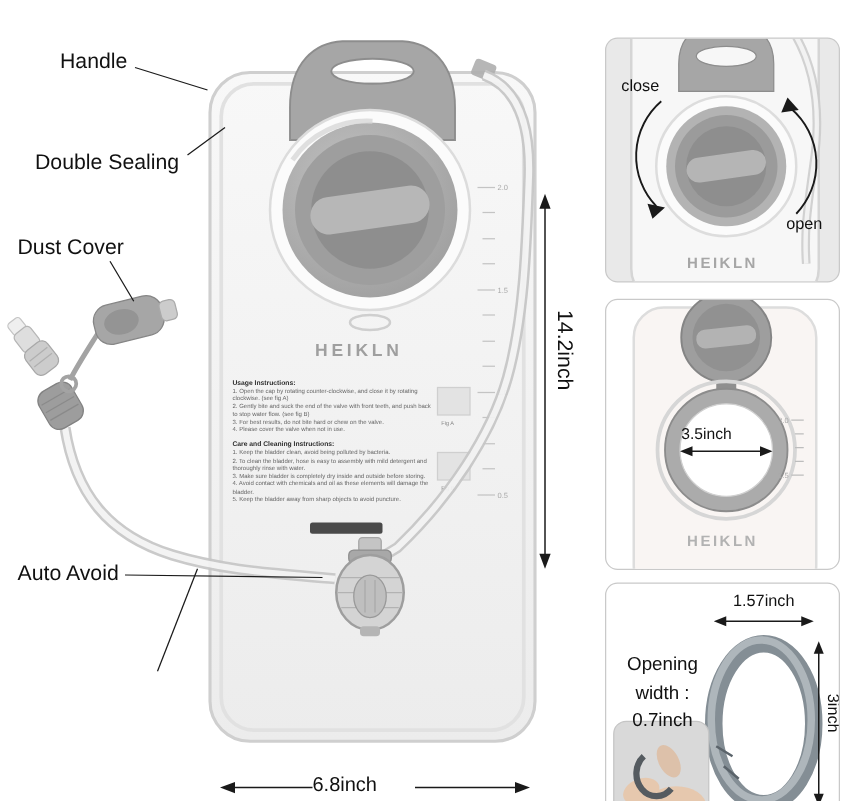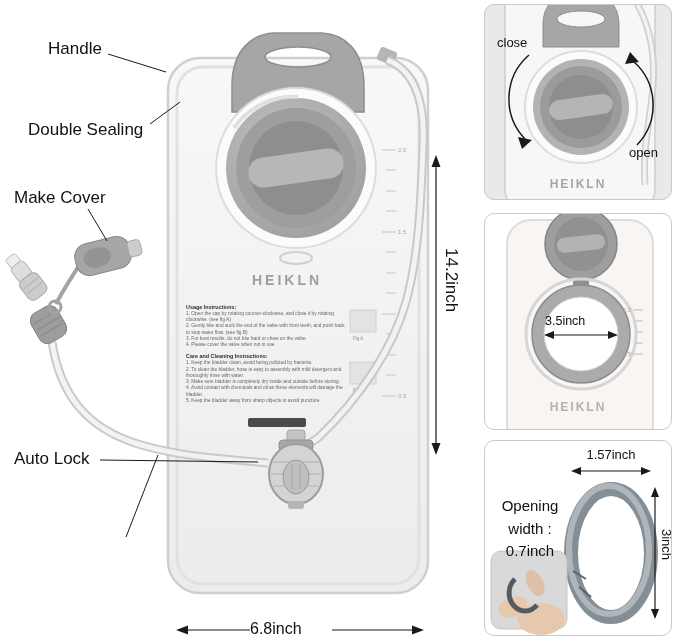--- a/index.html
+++ b/index.html
@@ -5,21 +5,21 @@
   html,body{margin:0;padding:0;background:#fff;}
   .stage{position:relative;width:679px;height:641px;background:#ffffff;
          font-family:"Liberation Sans",sans-serif;overflow:hidden;}
   .stage *{box-sizing:border-box;}
   svg{display:block;}
   svg text{font-family:"Liberation Sans",sans-serif;}
   .art{position:absolute;left:0;top:0;}
   .callout{position:absolute;font-size:17px;color:#111;white-space:nowrap;}
   .vtext{writing-mode:vertical-rl;}
   .brand{position:absolute;color:#9f9f9f;font-weight:bold;letter-spacing:3px;font-size:14px;}
-  .panel{position:absolute;width:188px;border:1px solid #c9c9c9;border-radius:10px;overflow:hidden;background:#fff;}
+  .panel{position:absolute;width:188px;border:1px solid #c9c9c9;border-radius:10px;overflow:hidden;background:#fff;margin-top:26px;}
   .p-label{position:absolute;font-size:13px;color:#111;white-space:nowrap;}
   .p-brand{position:absolute;left:0;right:0;text-align:center;font-weight:bold;
            letter-spacing:2px;font-size:12px;color:#a6a6a6;}
   .instr{position:absolute;left:186px;top:304px;width:160px;color:#666;}
   .instr-title{font-size:5.4px;font-weight:bold;color:#2c2c2c;margin-bottom:1px;}
   .instr-item{font-size:4.8px;line-height:1.3;}
   .scale-num{font-size:6px;fill:#a9a9a9;}
   .fig-cap{font-size:4.5px;fill:#8a8a8a;}
   .dim-center{position:absolute;font-size:16px;color:#111;text-align:left;}
   .logo-bar{position:absolute;left:248px;top:418px;width:58px;height:9px;background:#4a4a4a;border-radius:2px;}
@@ -155,22 +155,22 @@
     <g stroke="#1a1a1a" fill="#1a1a1a">
       <line x1="188" y1="630" x2="250" y2="630" stroke-width="1.2"></line>
       <line x1="332" y1="630" x2="412" y2="630" stroke-width="1.2"></line>
       <polygon points="176,630 188,625.5 188,634.5" stroke="none"></polygon>
       <polygon points="424,630 412,625.5 412,634.5" stroke="none"></polygon>
     </g>
   </svg>
 
   <div class="callout" style="left:48px;top:39px">Handle</div>
   <div class="callout" style="left:28px;top:120px">Double Sealing</div>
-  <div class="callout" style="left:14px;top:188px">Make Cover</div>
-  <div class="callout" style="left:14px;top:449px">Auto Lock</div>
+  <div class="callout" style="left:14px;top:188px">Dust Cover</div>
+  <div class="callout" style="left:14px;top:449px">Auto Avoid</div>
   <div class="callout vtext" style="left:441px;top:248px">14.2inch</div>
   <div class="dim-center" style="left:250px;top:620px;width:84px">6.8inch</div>
 
   <div class="brand" style="left:252px;top:272px">HEIKLN</div>
 
   <div class="instr">
     <div class="instr-title">Usage Instructions:</div>
     <div class="instr-item">1. Open the cap by rotating counter-clockwise, and close it by rotating clockwise. (see fig A)</div>
     <div class="instr-item">2. Gently bite and suck the end of the valve with front teeth, and push back to stop water flow. (see fig B)</div>
     <div class="instr-item">3. For best results, do not bite hard or chew on the valve.</div>

